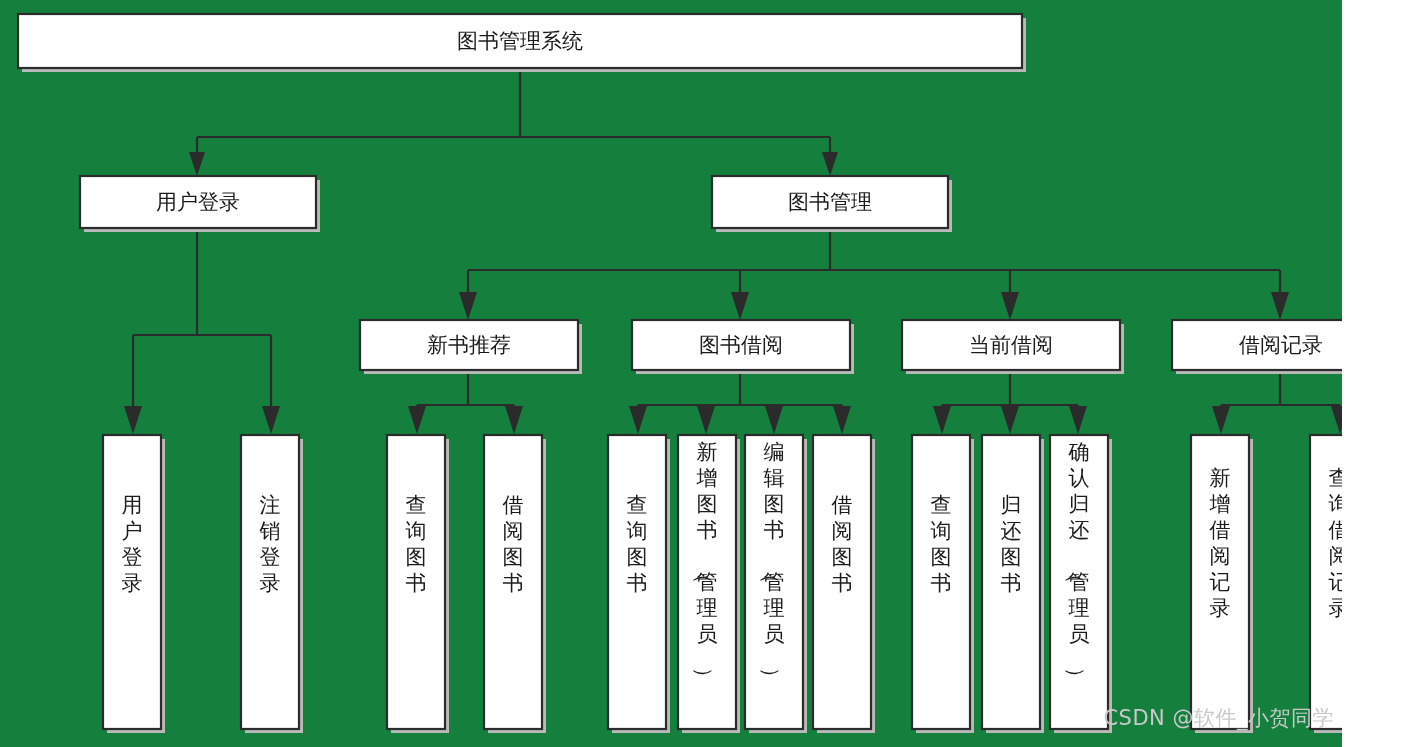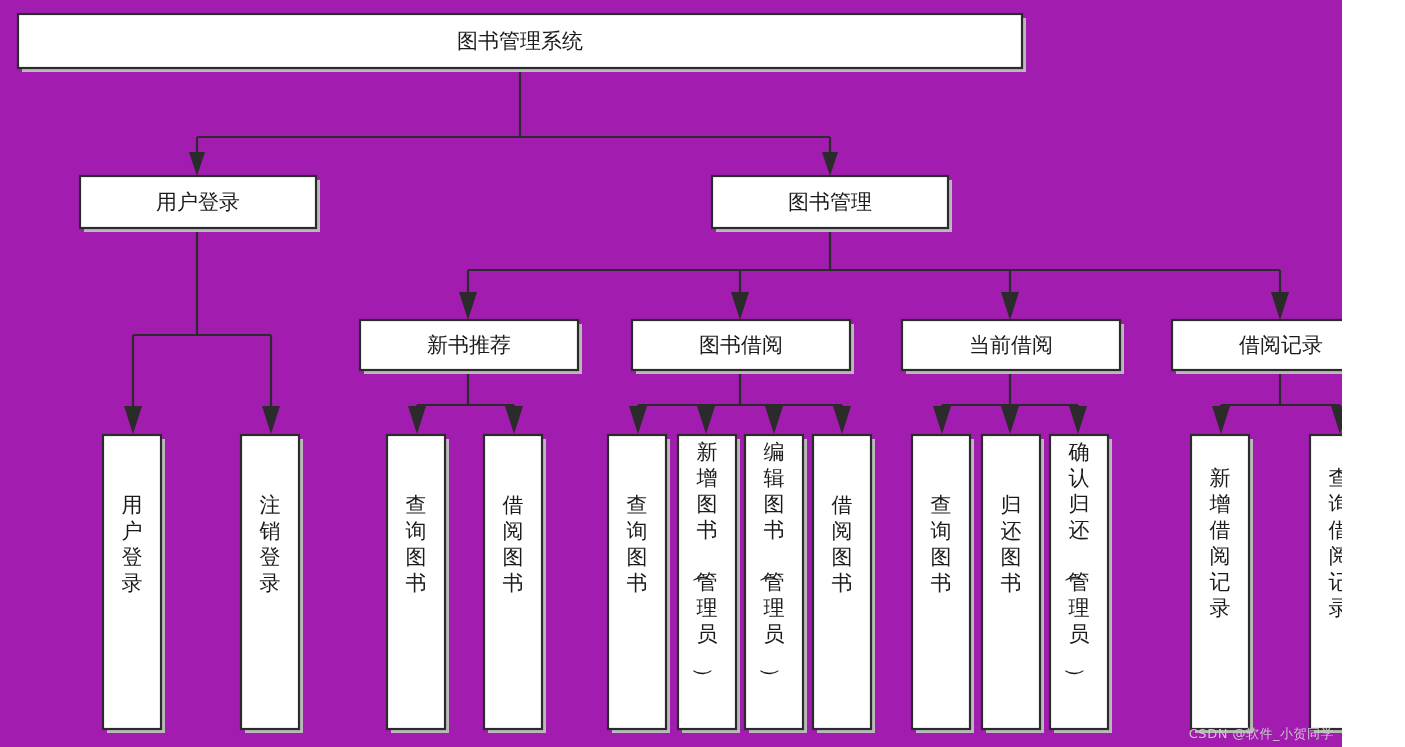--- a/index.html
+++ b/index.html
@@ -8,21 +8,21 @@
     padding: 0;
     background: #ffffff;
   }
   body {
     font-family: "DejaVu Sans", "Liberation Sans", sans-serif;
   }
   #diagram-root {
     position: relative;
     width: 1342px;
     height: 747px;
-    background: #a21caf;
+    background: #15803d;
     overflow: hidden;
   }
   svg.flow {
     position: absolute;
     left: 0;
     top: 0;
     width: 1405px;
     height: 747px;
   }
   .node-rect {
@@ -52,23 +52,23 @@
   }
   .node-label-v {
     font-family: "DejaVu Sans", "Liberation Sans", sans-serif;
     font-size: 21px;
     fill: #1b1b1b;
     text-anchor: middle;
   }
   .watermark {
     position: absolute;
     right: 8px;
-    bottom: 4px;
-    font-family: "DejaVu Sans", "Liberation Sans", sans-serif;
-    font-size: 13px;
+    bottom: 15px;
+    font-family: "DejaVu Sans", "Liberation Sans", sans-serif;
+    font-size: 21px;
     color: #c9c9c9;
     letter-spacing: 0.5px;
     white-space: nowrap;
     user-select: none;
     pointer-events: none;
     margin-top: 14px;
   }
 </style>
 </head>
 <body>

